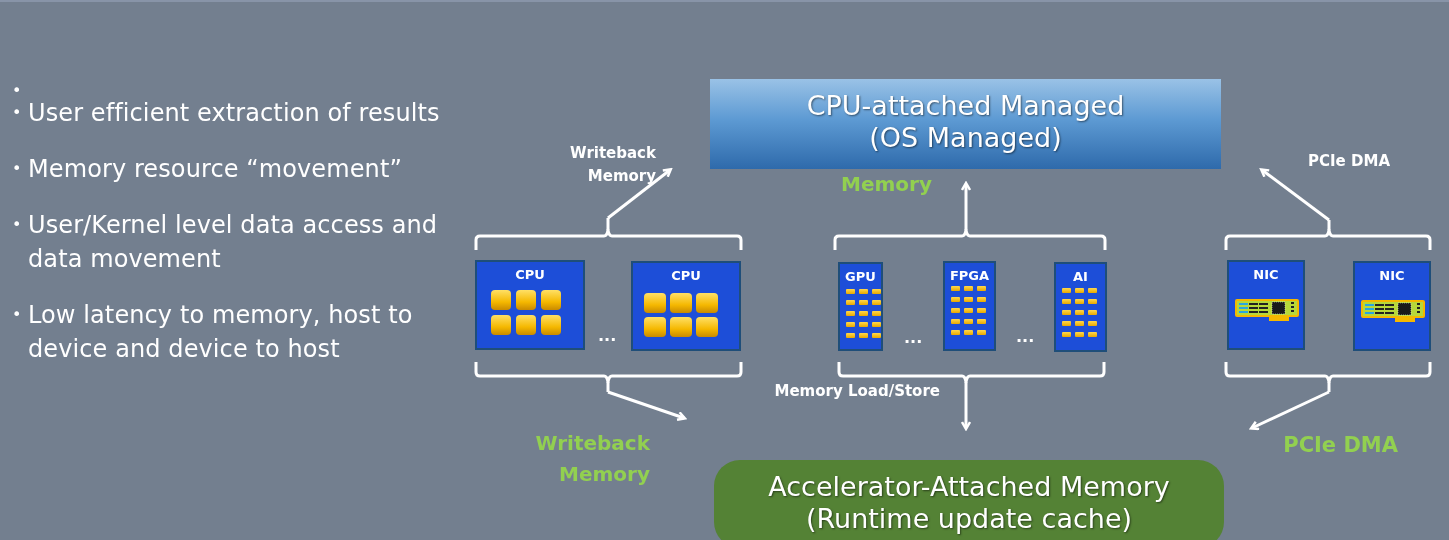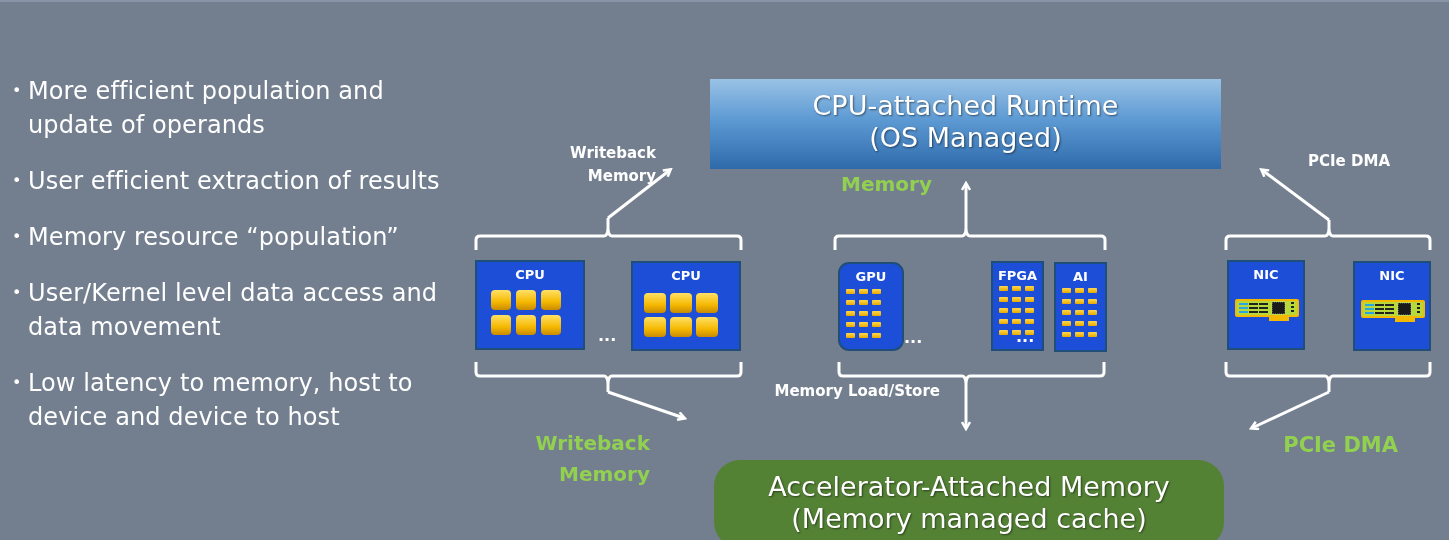--- a/index.html
+++ b/index.html
@@ -43,23 +43,23 @@
   .ellipsis { position: absolute; color: #fff; font-weight: bold; font-size: 16px; }
 
   svg.overlay { position: absolute; left: 0; top: 0; }
 </style>
 </head>
 <body>
 
 <div class="topline"></div>
 
 <ul class="bullets">
-  <li><span class="dot">•</span><span>More efficient population and update of operands</span></li>
+  <li><span class="dot">•</span></li>
   <li><span class="dot">•</span><span>User efficient extraction of results</span></li>
-  <li><span class="dot">•</span><span>Memory resource “population”</span></li>
+  <li><span class="dot">•</span><span>Memory resource “movement”</span></li>
   <li><span class="dot">•</span><span>User/Kernel level data access and data movement</span></li>
   <li><span class="dot">•</span><span>Low latency to memory, host to device and device to host</span></li>
 </ul>
 
 <svg class="overlay" width="1449" height="540">
   <defs>
     <marker id="ah" markerWidth="10" markerHeight="10" refX="7" refY="5" orient="auto" markerUnits="userSpaceOnUse">
       <path d="M1,1 L8,5 L1,9" fill="none" stroke="#fff" stroke-width="2.5"></path>
     </marker>
   </defs>
@@ -85,26 +85,26 @@
     <line x1="1329" y1="230" x2="1329" y2="220"></line>
     <line x1="608" y1="382" x2="608" y2="392"></line>
     <line x1="608" y1="392" x2="684" y2="418" marker-end="url(#ah)"></line>
     <line x1="966" y1="382" x2="966" y2="428" marker-end="url(#ah)"></line>
     <line x1="1329" y1="382" x2="1329" y2="392"></line>
     <line x1="1329" y1="392" x2="1252" y2="428" marker-end="url(#ah)"></line>
   </g>
 </svg>
 
 <div class="box cpu-mem">
-  <div>CPU-attached Runtime</div>
+  <div>CPU-attached Managed</div>
   <div>(OS Managed)</div>
 </div>
 <div class="box acc-mem">
   <div>Accelerator-Attached Memory</div>
-  <div>(Memory managed cache)</div>
+  <div>(Runtime update cache)</div>
 </div>
 
 <div class="label white" style="left:530px; top:142px; width:126px; font-size:15px; line-height:23px;">
   <div>Writeback</div>
   <div>Memory</div>
 </div>
 <div class="label green" style="left:812px; top:169px; width:120px; font-size:20px; line-height:30px;">
   <div>Memory</div>
 </div>
 <div class="label white" style="left:1280px; top:150px; width:110px; font-size:15px; line-height:22px;">PCIe DMA</div>
@@ -133,42 +133,42 @@
   <div class="cores" style="left:11px; top:30px; grid-template-columns: repeat(3,22px); gap:4px;">
     <div class="core-big" style="width:22px;"></div>
       <div class="core-big" style="width:22px;"></div>
       <div class="core-big" style="width:22px;"></div>
     <div class="core-big" style="width:22px;"></div>
       <div class="core-big" style="width:22px;"></div>
       <div class="core-big" style="width:22px;"></div>
   </div>
 </div>
 
-<div class="device" style="left:838px; top:262px; width:66px; height:89px;border-radius:11px;">
+<div class="device" style="left:838px; top:262px; width:45px; height:89px;">
   <span class="dname">GPU</span>
   <div class="cores" style="left:6px; top:25px; grid-template-columns: repeat(3,9px); column-gap:4px; row-gap:6px;">
     <div class="core-small" style="width:9px;"></div>
       <div class="core-small" style="width:9px;"></div>
       <div class="core-small" style="width:9px;"></div>
     <div class="core-small" style="width:9px;"></div>
       <div class="core-small" style="width:9px;"></div>
       <div class="core-small" style="width:9px;"></div>
     <div class="core-small" style="width:9px;"></div>
       <div class="core-small" style="width:9px;"></div>
       <div class="core-small" style="width:9px;"></div>
     <div class="core-small" style="width:9px;"></div>
       <div class="core-small" style="width:9px;"></div>
       <div class="core-small" style="width:9px;"></div>
     <div class="core-small" style="width:9px;"></div>
       <div class="core-small" style="width:9px;"></div>
       <div class="core-small" style="width:9px;"></div>
   </div>
 </div>
 <div class="ellipsis" style="left:904px; top:328px;">...</div>
-<div class="device" style="left:943px; top:261px; width:53px; height:90px;margin-left:48px;">
+<div class="device" style="left:943px; top:261px; width:53px; height:90px;">
   <span class="dname">FPGA</span>
   <div class="cores" style="left:6px; top:23px; grid-template-columns: repeat(3,9px); column-gap:4px; row-gap:6px;">
     <div class="core-small" style="width:9px;"></div>
       <div class="core-small" style="width:9px;"></div>
       <div class="core-small" style="width:9px;"></div>
     <div class="core-small" style="width:9px;"></div>
       <div class="core-small" style="width:9px;"></div>
       <div class="core-small" style="width:9px;"></div>
     <div class="core-small" style="width:9px;"></div>
       <div class="core-small" style="width:9px;"></div>

